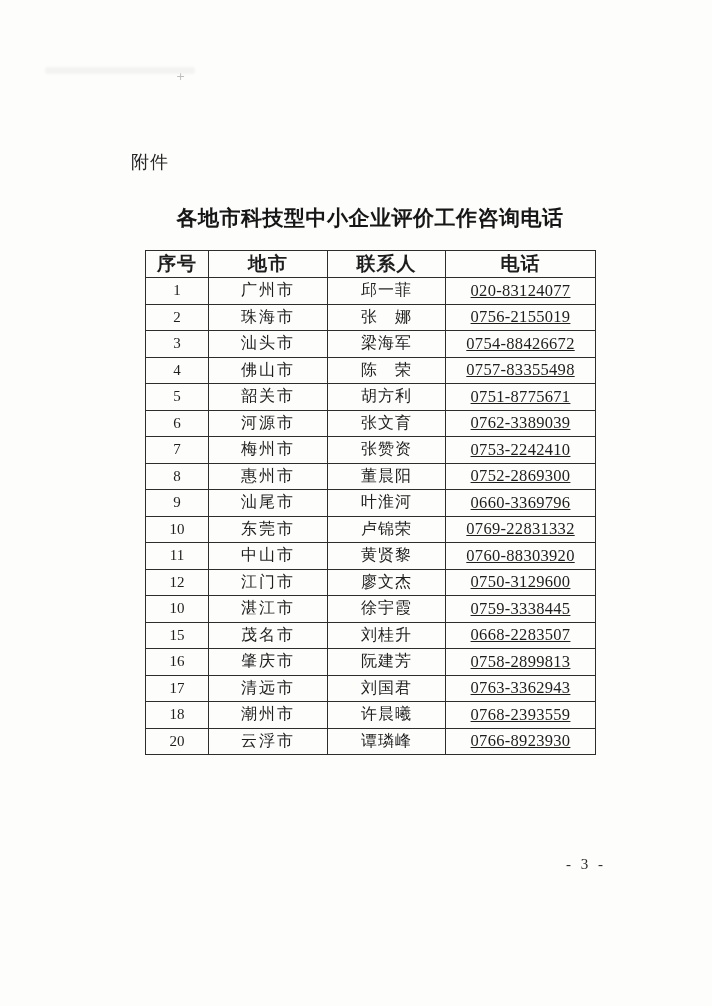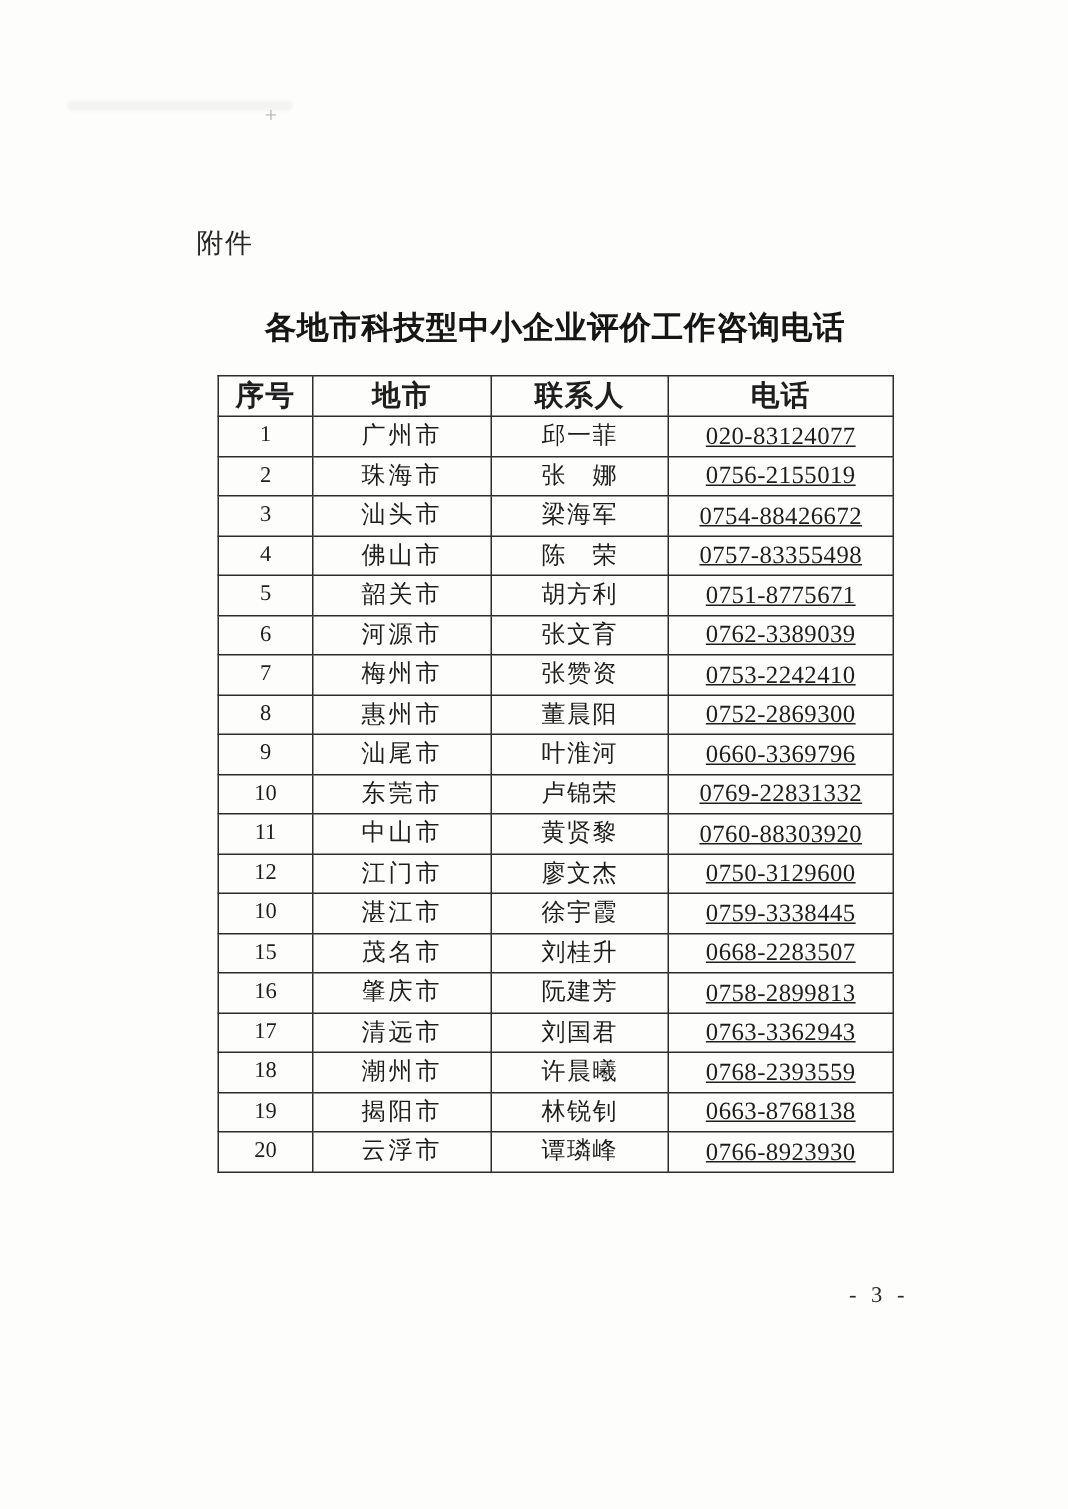--- a/index.html
+++ b/index.html
@@ -213,26 +213,20 @@
       <td class="cell-contact">刘国君</td>
       <td class="cell-phone">0763-3362943</td>
     </tr>
         <tr>
       <td class="cell-seq">18</td>
       <td class="cell-city">潮州市</td>
       <td class="cell-contact">许晨曦</td>
       <td class="cell-phone">0768-2393559</td>
     </tr>
         <tr>
-      <td class="cell-seq">19</td>
-      <td class="cell-city">揭阳市</td>
-      <td class="cell-contact">林锐钊</td>
-      <td class="cell-phone">0663-8768138</td>
-    </tr>
-        <tr>
       <td class="cell-seq">20</td>
       <td class="cell-city">云浮市</td>
       <td class="cell-contact">谭璘峰</td>
       <td class="cell-phone">0766-8923930</td>
     </tr>
       </tbody>
   </table>
 
   <div class="page-number">- 3 -</div>
 

